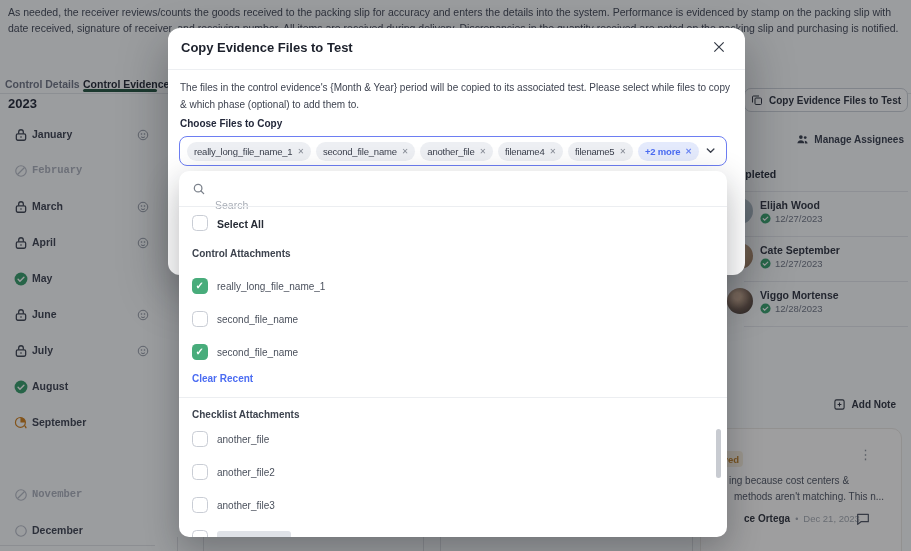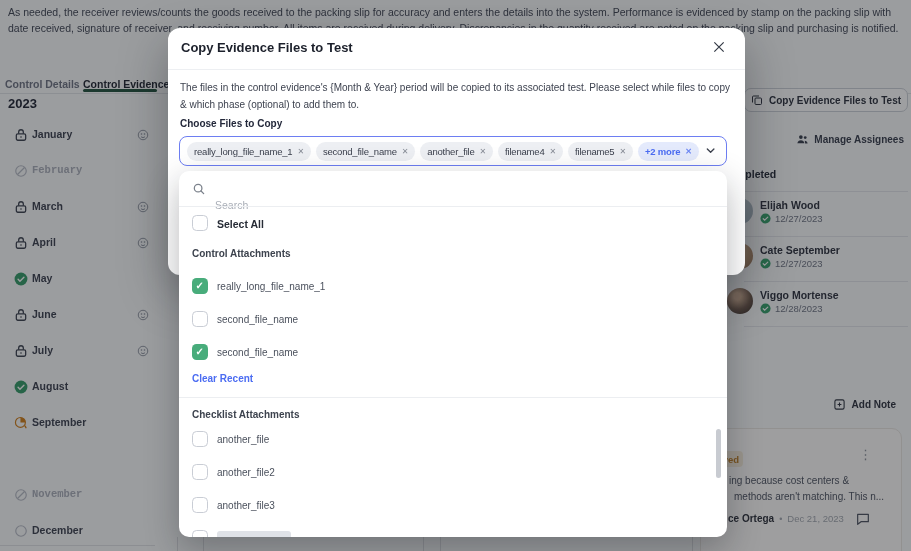--- a/index.html
+++ b/index.html
@@ -40,21 +40,21 @@
   .aname { left:760px; font-size:10.5px; font-weight:700; color:#2b303c; }
   .adate { left:760px; display:flex; align-items:center; gap:4px; font-size:9.5px; color:#6e7482; }
   #add-note { left:744px; top:398px; width:152px; display:flex; justify-content:flex-end; align-items:center; gap:6px;
     font-size:10px; font-weight:600; color:#2b303c; }
 
   #note-card { left:700px; top:428px; width:202px; height:140px; background:#fffdfb; border:1px solid #eae7e2; border-radius:10px; }
   #note-badge { position:absolute; left:12px; top:22px; width:30px; height:16px; background:#f7eddb; border-radius:4px;
     font-size:9.5px; font-weight:700; color:#bd7c22; text-align:right; padding:3px 4px 0 0; }
   #note-kebab { position:absolute; left:158px; top:18px; font-size:13px; color:#898e98; }
   .note-line { position:absolute; font-size:10px; color:#4c5260; }
-  #note-author-row { position:absolute; left:27px; top:84px; display:flex; align-items:center; gap:5px; }
+  #note-author-row { position:absolute; left:27px; top:84px; display:flex; align-items:center; gap:5px;padding-left:16px; }
   #note-author { font-size:10px; font-weight:700; color:#2b2f39; }
   #note-sep { font-size:9px; color:#a3a8b0; }
   #note-date { font-size:9.5px; color:#a3a8b0; }
   #note-chat { position:absolute; left:154px; top:82px; width:16px; height:16px; }
 
   
   #overlay { left:0; top:0; width:911px; height:551px; background:rgba(23,26,32,0.42); z-index:5; }
 
   
   #modal { left:168px; top:28px; width:577px; height:247px; background:#fff; border-radius:12px;

